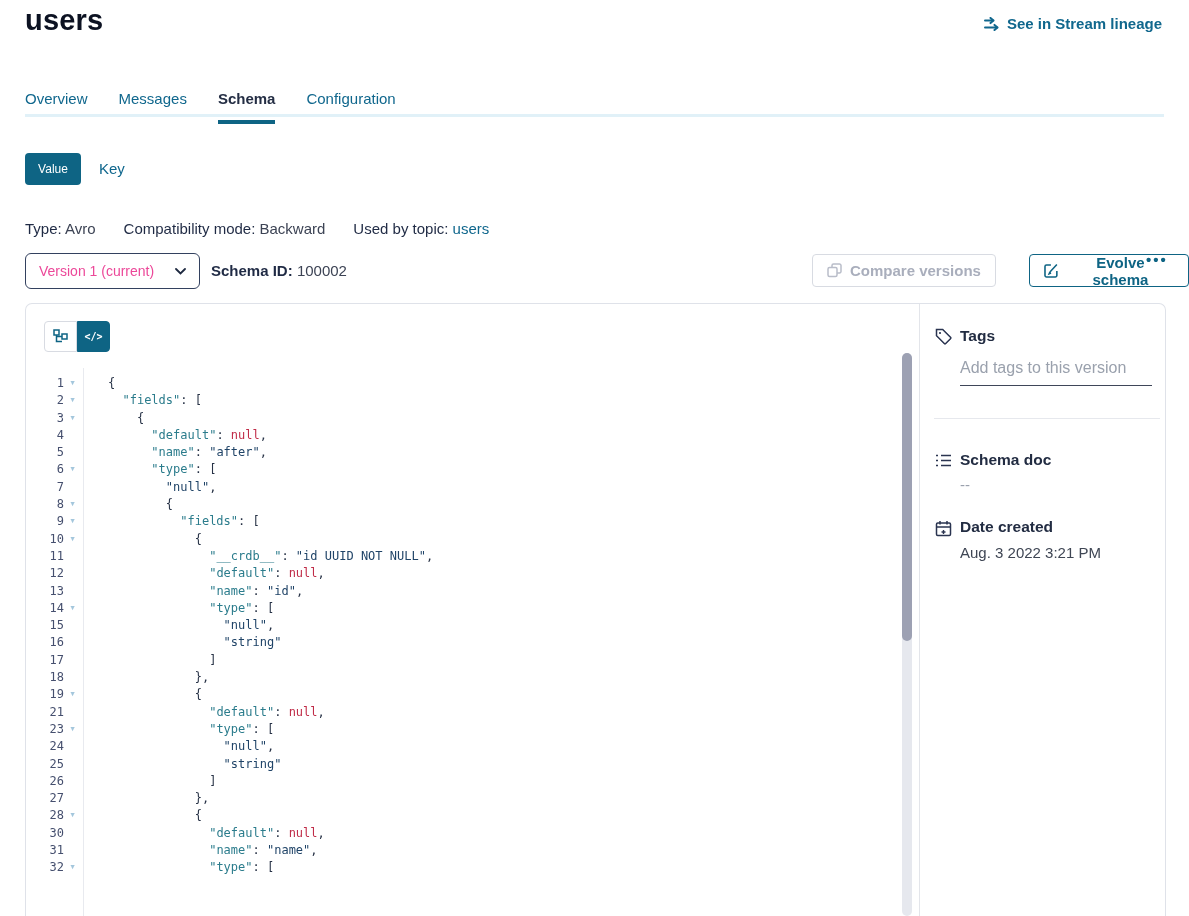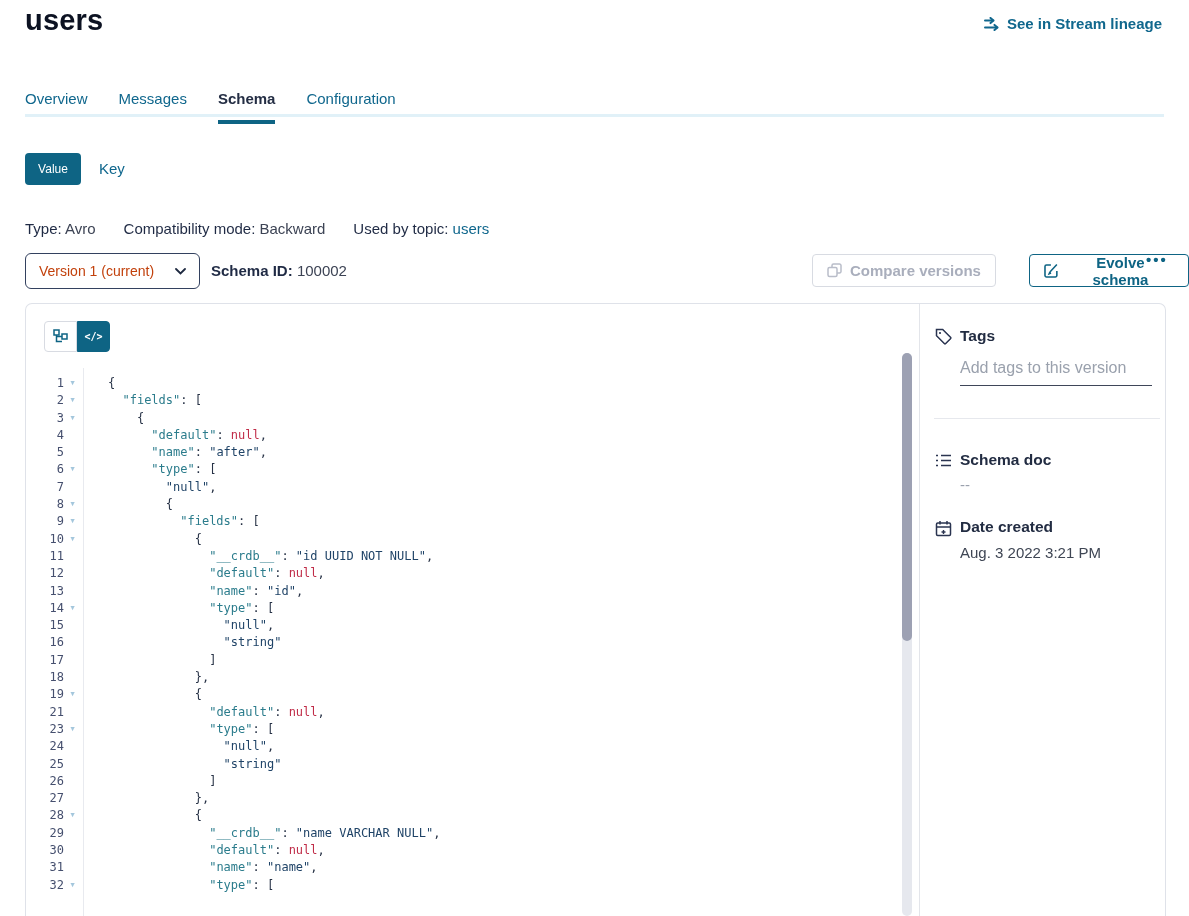--- a/index.html
+++ b/index.html
@@ -23,21 +23,21 @@
   .pill{left:25px;top:153px;width:56px;height:32px;background:var(--accent);color:#fff;
     border:none;border-radius:4px;font-size:12px;font-family:inherit;cursor:pointer;}
   .key-link{left:99px;top:160px;color:var(--link);font-size:15px;cursor:pointer;}
   
   .meta{left:25px;top:220px;display:flex;gap:28px;font-size:15px;color:#3c4354;}
   .meta b{color:var(--navy);font-weight:400;}
   .meta .lnk{color:var(--link);cursor:pointer;}
   
   .version-select{left:25px;top:253px;width:175px;height:36px;border:1.5px solid #33415f;border-radius:6px;
     display:flex;align-items:center;justify-content:space-between;padding:0 13px;box-sizing:border-box;
-    font-size:14px;color:#c2410c;cursor:pointer;background:#fff;}
+    font-size:14px;color:#ec4899;cursor:pointer;background:#fff;}
   .schema-id{left:211px;top:262px;font-size:15px;color:#3c4354;}
   .schema-id b{color:var(--navy);}
   .btn{height:33px;border-radius:4px;font-size:15px;font-weight:700;font-family:inherit;
     display:flex;align-items:center;gap:8px;padding:0 14px;box-sizing:border-box;background:#fff;cursor:pointer;}
   .btn-compare{left:812px;top:254px;border:1px solid #d8dbe2;color:#a9aebc;}
   .btn-evolve{left:993px;top:254px;border:1.5px solid var(--accent);color:var(--accent);font-weight:700;margin-left:36px;}
   .dots{left:1146px;top:251px;color:var(--accent);font-size:15px;letter-spacing:2px;cursor:pointer;font-weight:700;}
   
   .card{left:25px;top:303px;width:1141px;height:613px;border:1px solid var(--border);
     border-radius:7px 7px 0 0;border-bottom:none;box-sizing:border-box;background:#fff;overflow:hidden;}
@@ -265,25 +265,20 @@
         <span class="ln">27</span>
         <span class="fold"></span>
         <span class="code-text"><span class="tok-p">            },</span></span>
       </div>
       <div class="code-line">
         <span class="ln">28</span>
         <span class="fold">▼</span>
         <span class="code-text"><span class="tok-p">            {</span></span>
       </div>
       <div class="code-line">
-        <span class="ln">29</span>
-        <span class="fold"></span>
-        <span class="code-text"><span class="tok-p">              </span><span class="tok-k">"__crdb__"</span><span class="tok-p">: </span><span class="tok-s">"name VARCHAR NULL"</span><span class="tok-p">,</span></span>
-      </div>
-      <div class="code-line">
         <span class="ln">30</span>
         <span class="fold"></span>
         <span class="code-text"><span class="tok-p">              </span><span class="tok-k">"default"</span><span class="tok-p">: </span><span class="tok-u">null</span><span class="tok-p">,</span></span>
       </div>
       <div class="code-line">
         <span class="ln">31</span>
         <span class="fold"></span>
         <span class="code-text"><span class="tok-p">              </span><span class="tok-k">"name"</span><span class="tok-p">: </span><span class="tok-s">"name"</span><span class="tok-p">,</span></span>
       </div>
       <div class="code-line">

